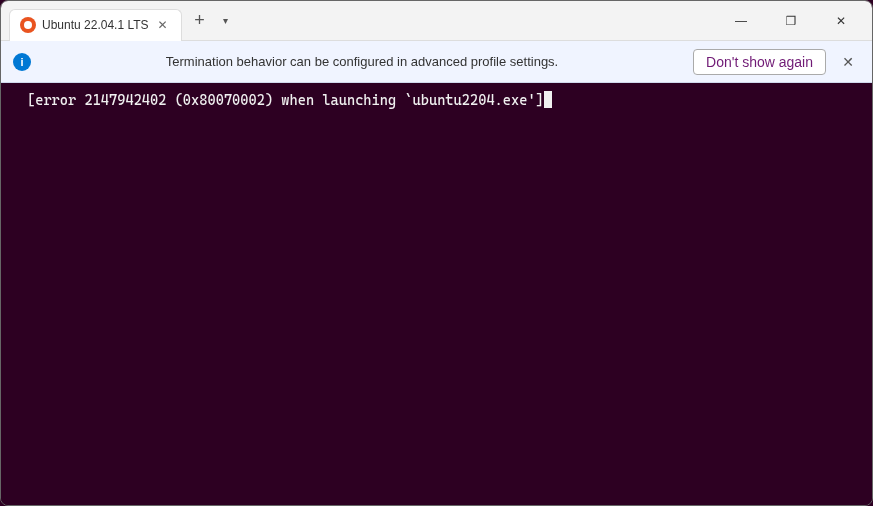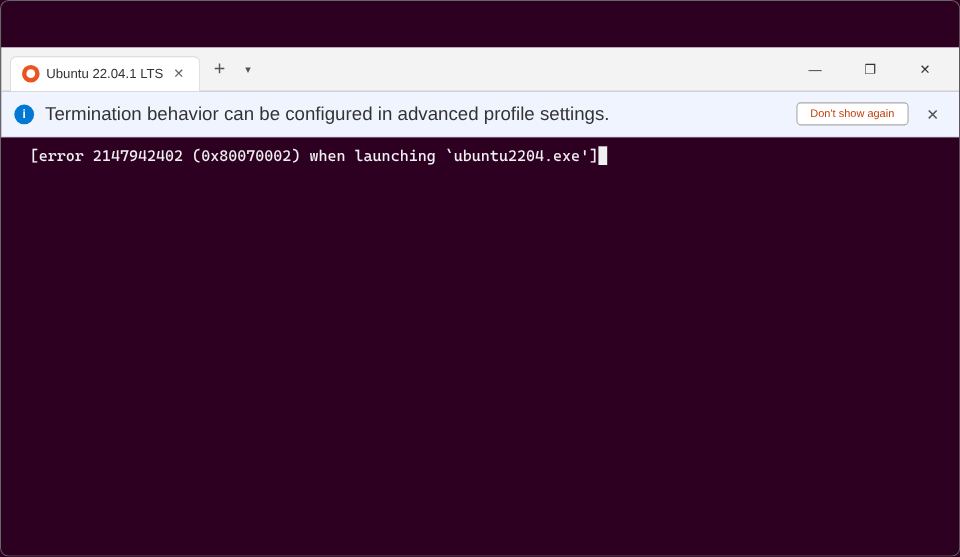--- a/index.html
+++ b/index.html
@@ -28,21 +28,20 @@
 
     
     .title-bar {
       background: #f3f3f3;
       height: 40px;
       display: flex;
       align-items: center;
       padding: 0 8px;
       flex-shrink: 0;
       border-bottom: 1px solid #ddd;
-      margin-top: 42px;
     }
 
     .tab-area {
       display: flex;
       align-items: center;
       flex: 1;
       height: 100%;
     }
 
     .tab {
@@ -161,32 +160,33 @@
       display: flex;
       align-items: center;
       justify-content: center;
       color: white;
       font-size: 11px;
       font-weight: bold;
       flex-shrink: 0;
     }
 
     .notification-text {
-      font-size: 17px;
+      font-size: 13px;
       color: #333;
       flex: 1;
+      text-align: center;
     }
 
     .dont-show-btn {
       background: white;
       border: 1px solid #aaa;
       border-radius: 4px;
       padding: 4px 12px;
-      font-size: 10px;
-      color: #c2410c;
+      font-size: 14px;
+      color: #701a75;
       cursor: pointer;
       white-space: nowrap;
     }
 
     .notification-close {
       width: 24px;
       height: 24px;
       display: flex;
       align-items: center;
       justify-content: center;

